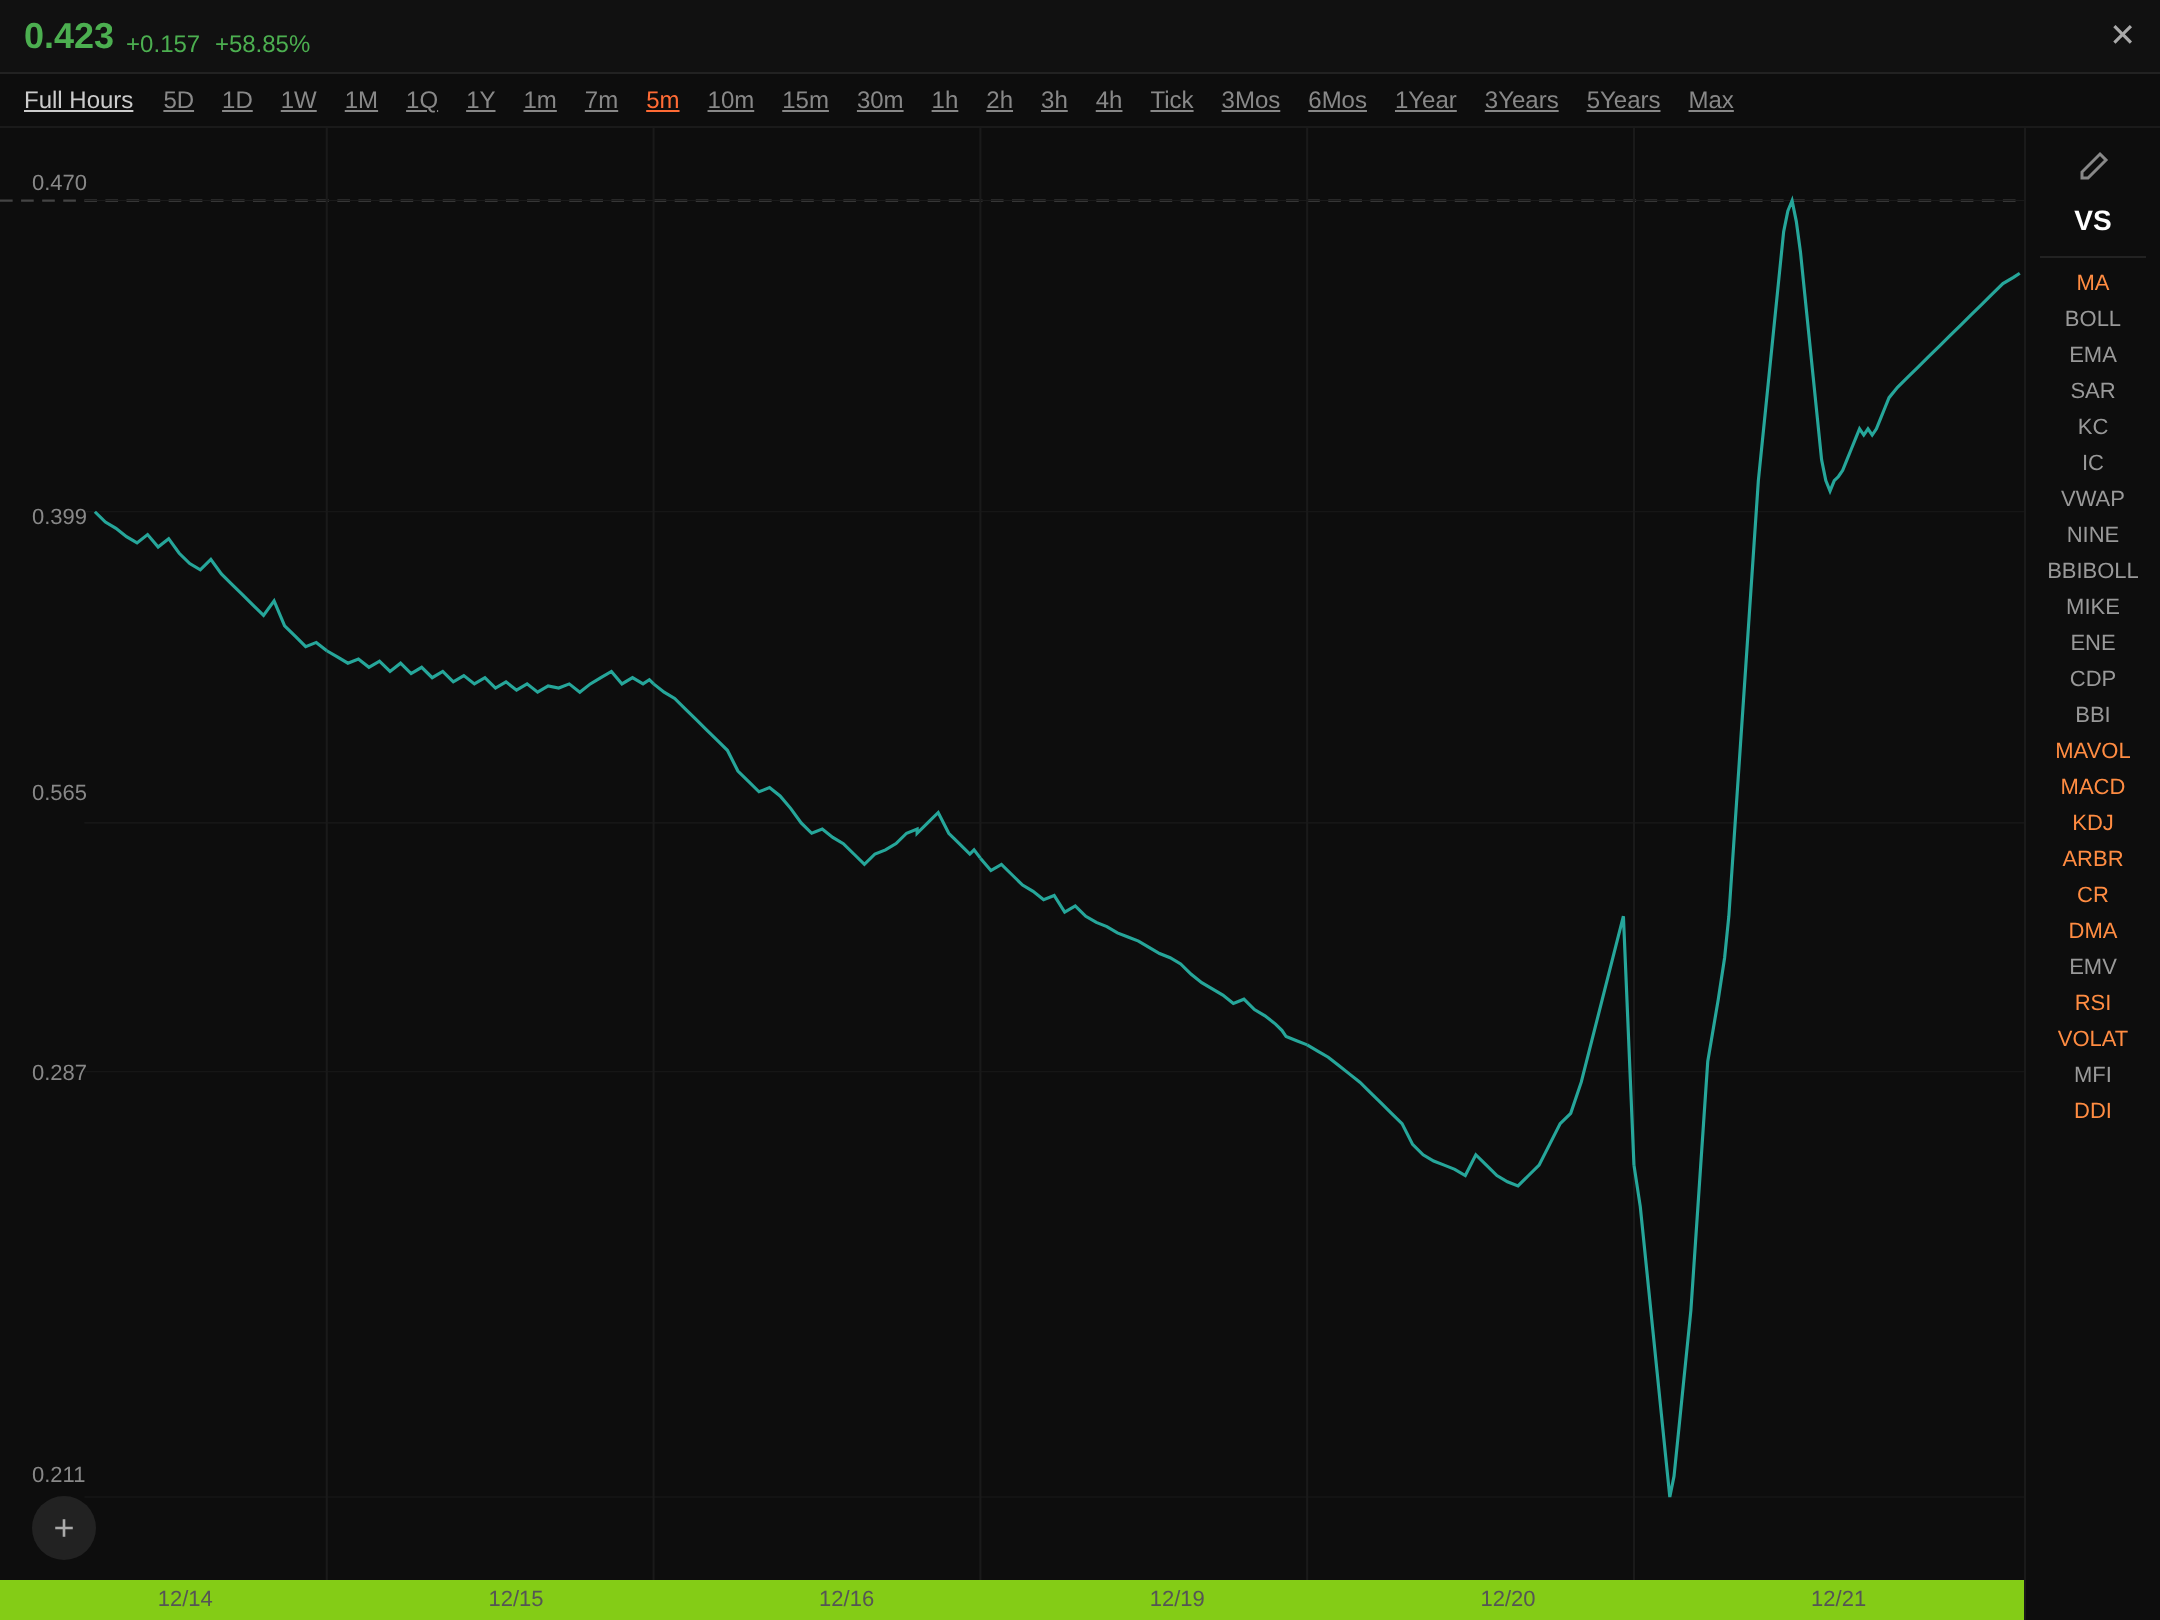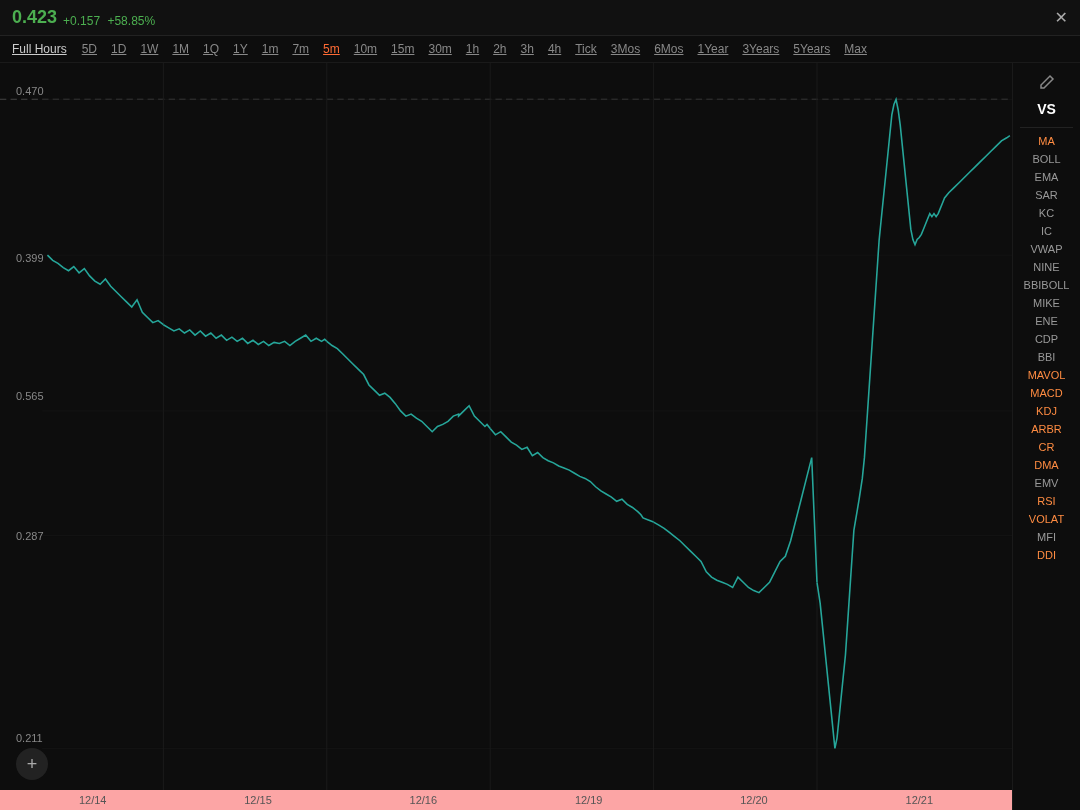--- a/index.html
+++ b/index.html
@@ -169,21 +169,21 @@
       font-size: 11px;
     }
 
     
     .date-bar {
       display: flex;
       justify-content: space-around;
       padding: 4px 10px;
       color: #555;
       font-size: 11px;
-      background: #fca5a5;
+      background: #84cc16;
       flex-shrink: 0;
       align-items: flex-end;
     }
 
     
     .side-panel {
       width: 68px;
       background: #0d0d0d;
       border-left: 1px solid #1a1a1a;
       display: flex;

